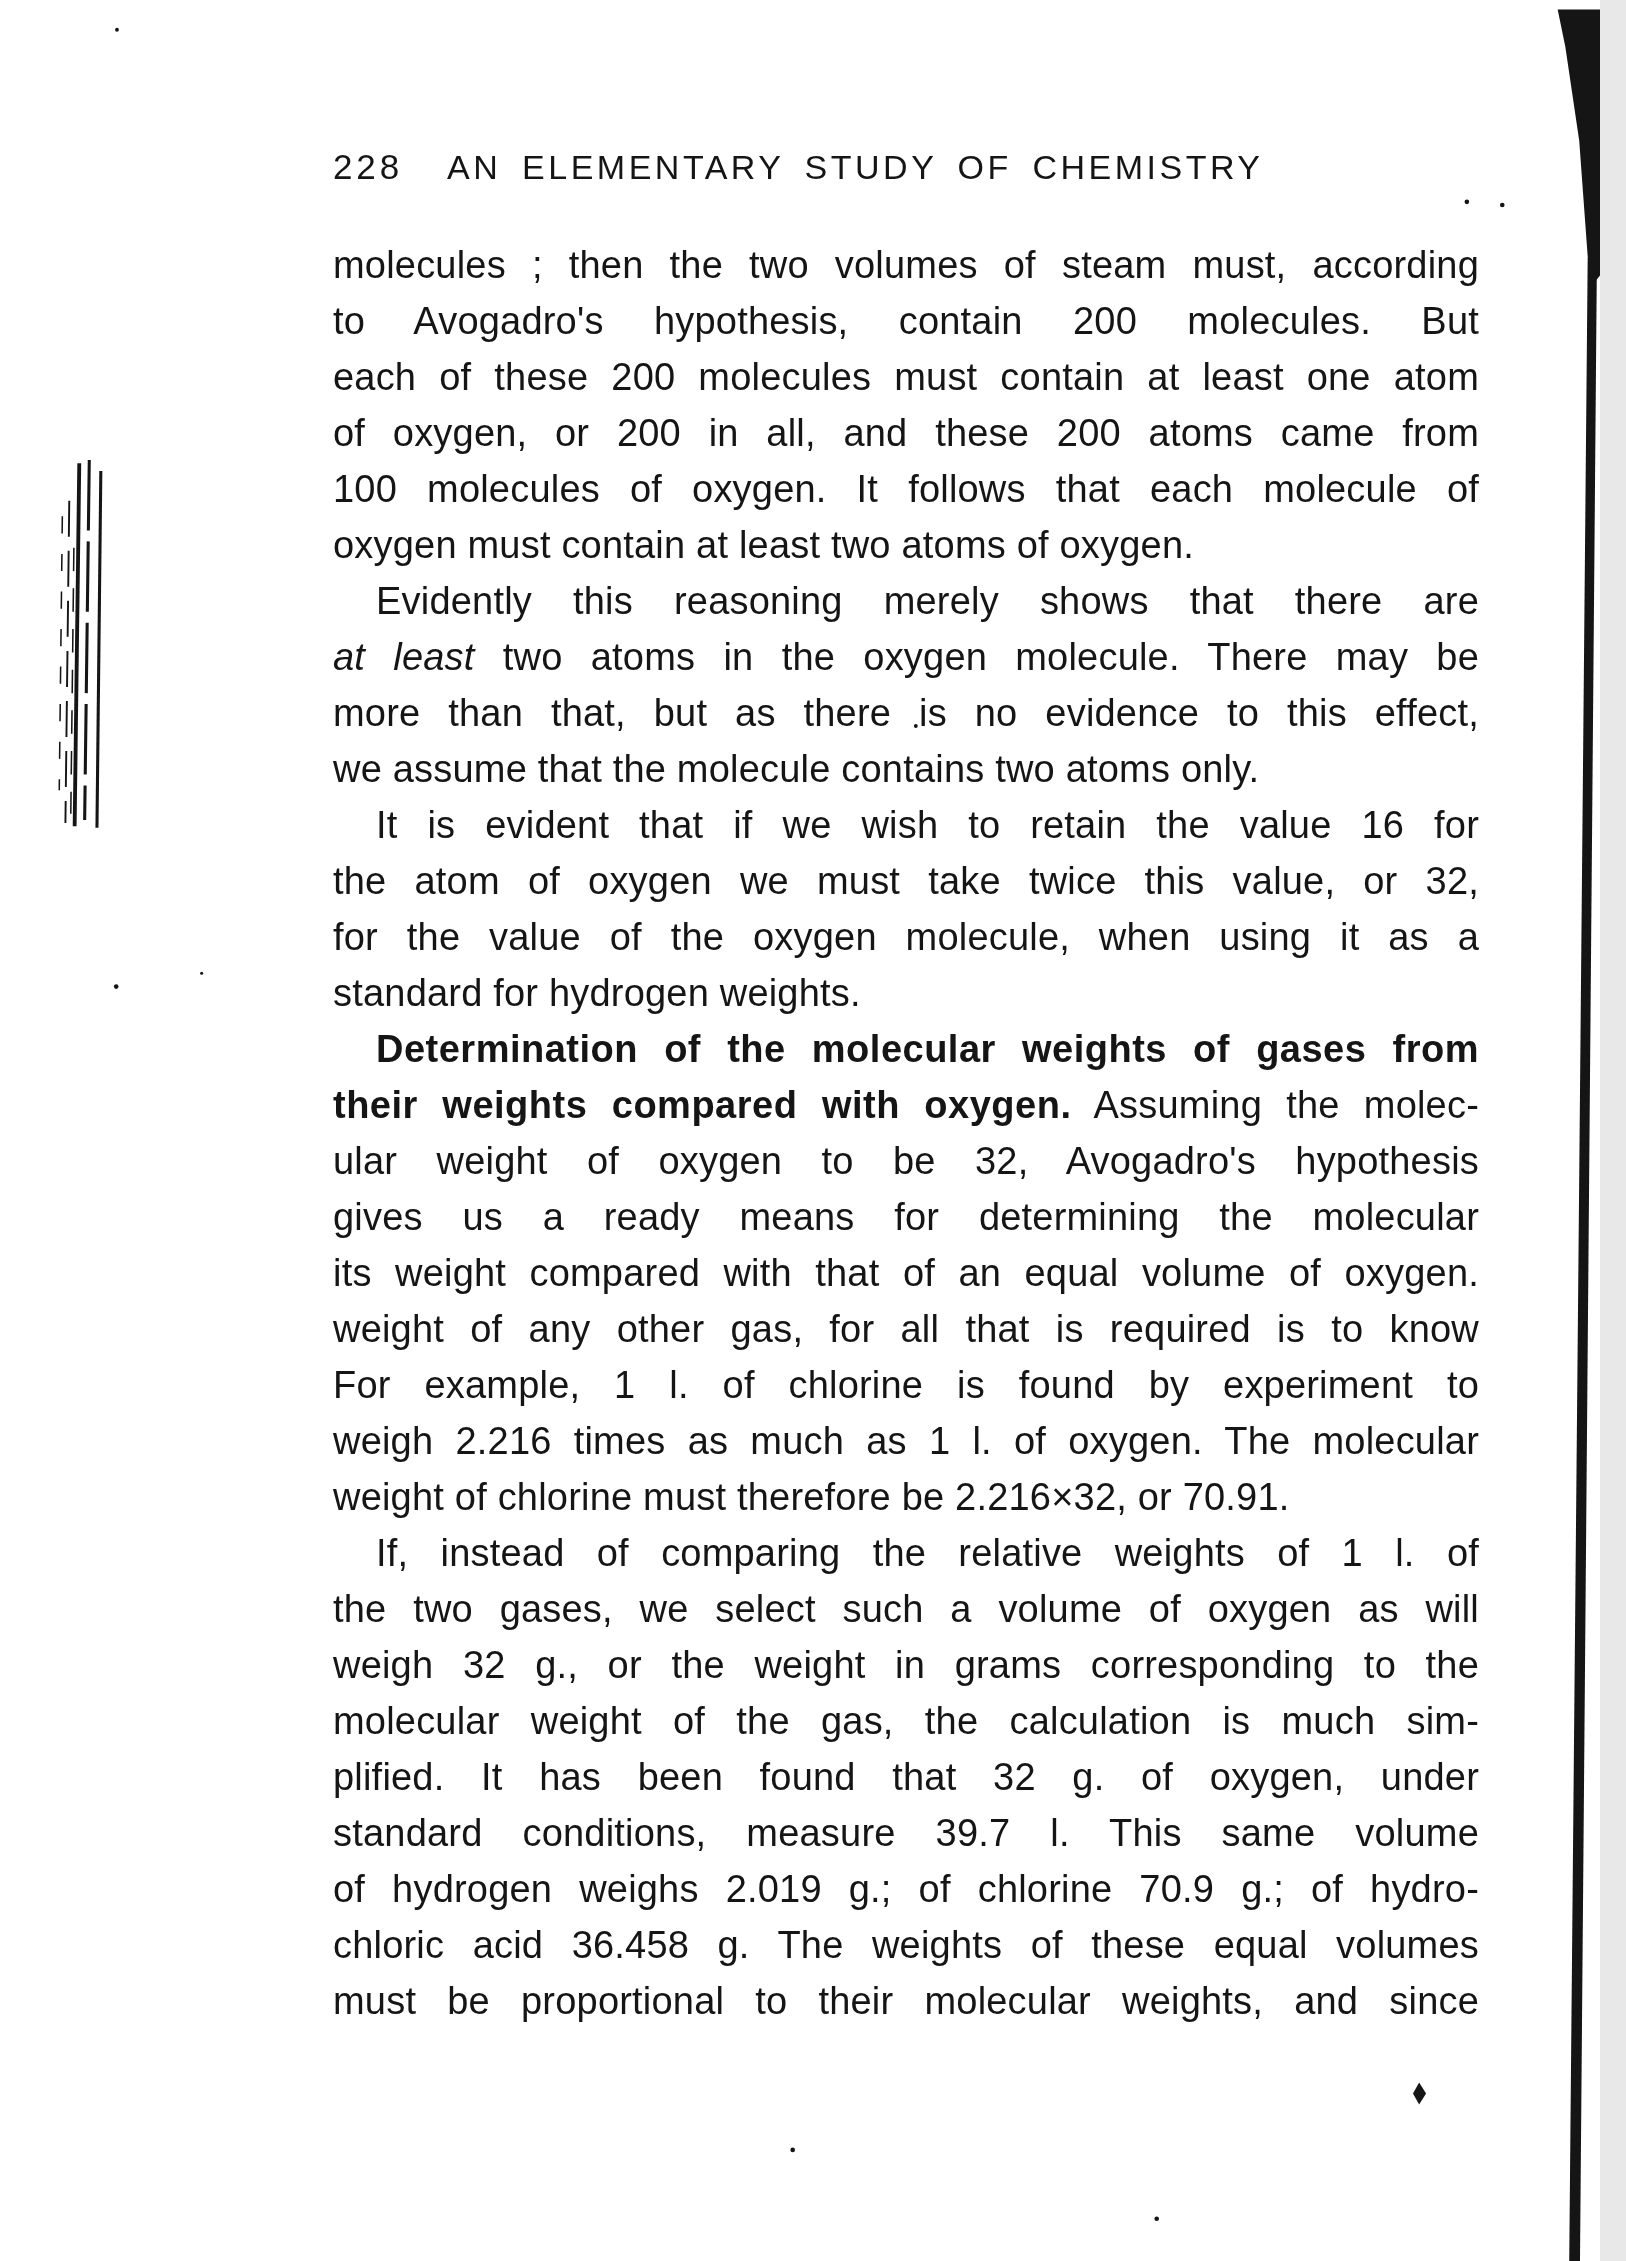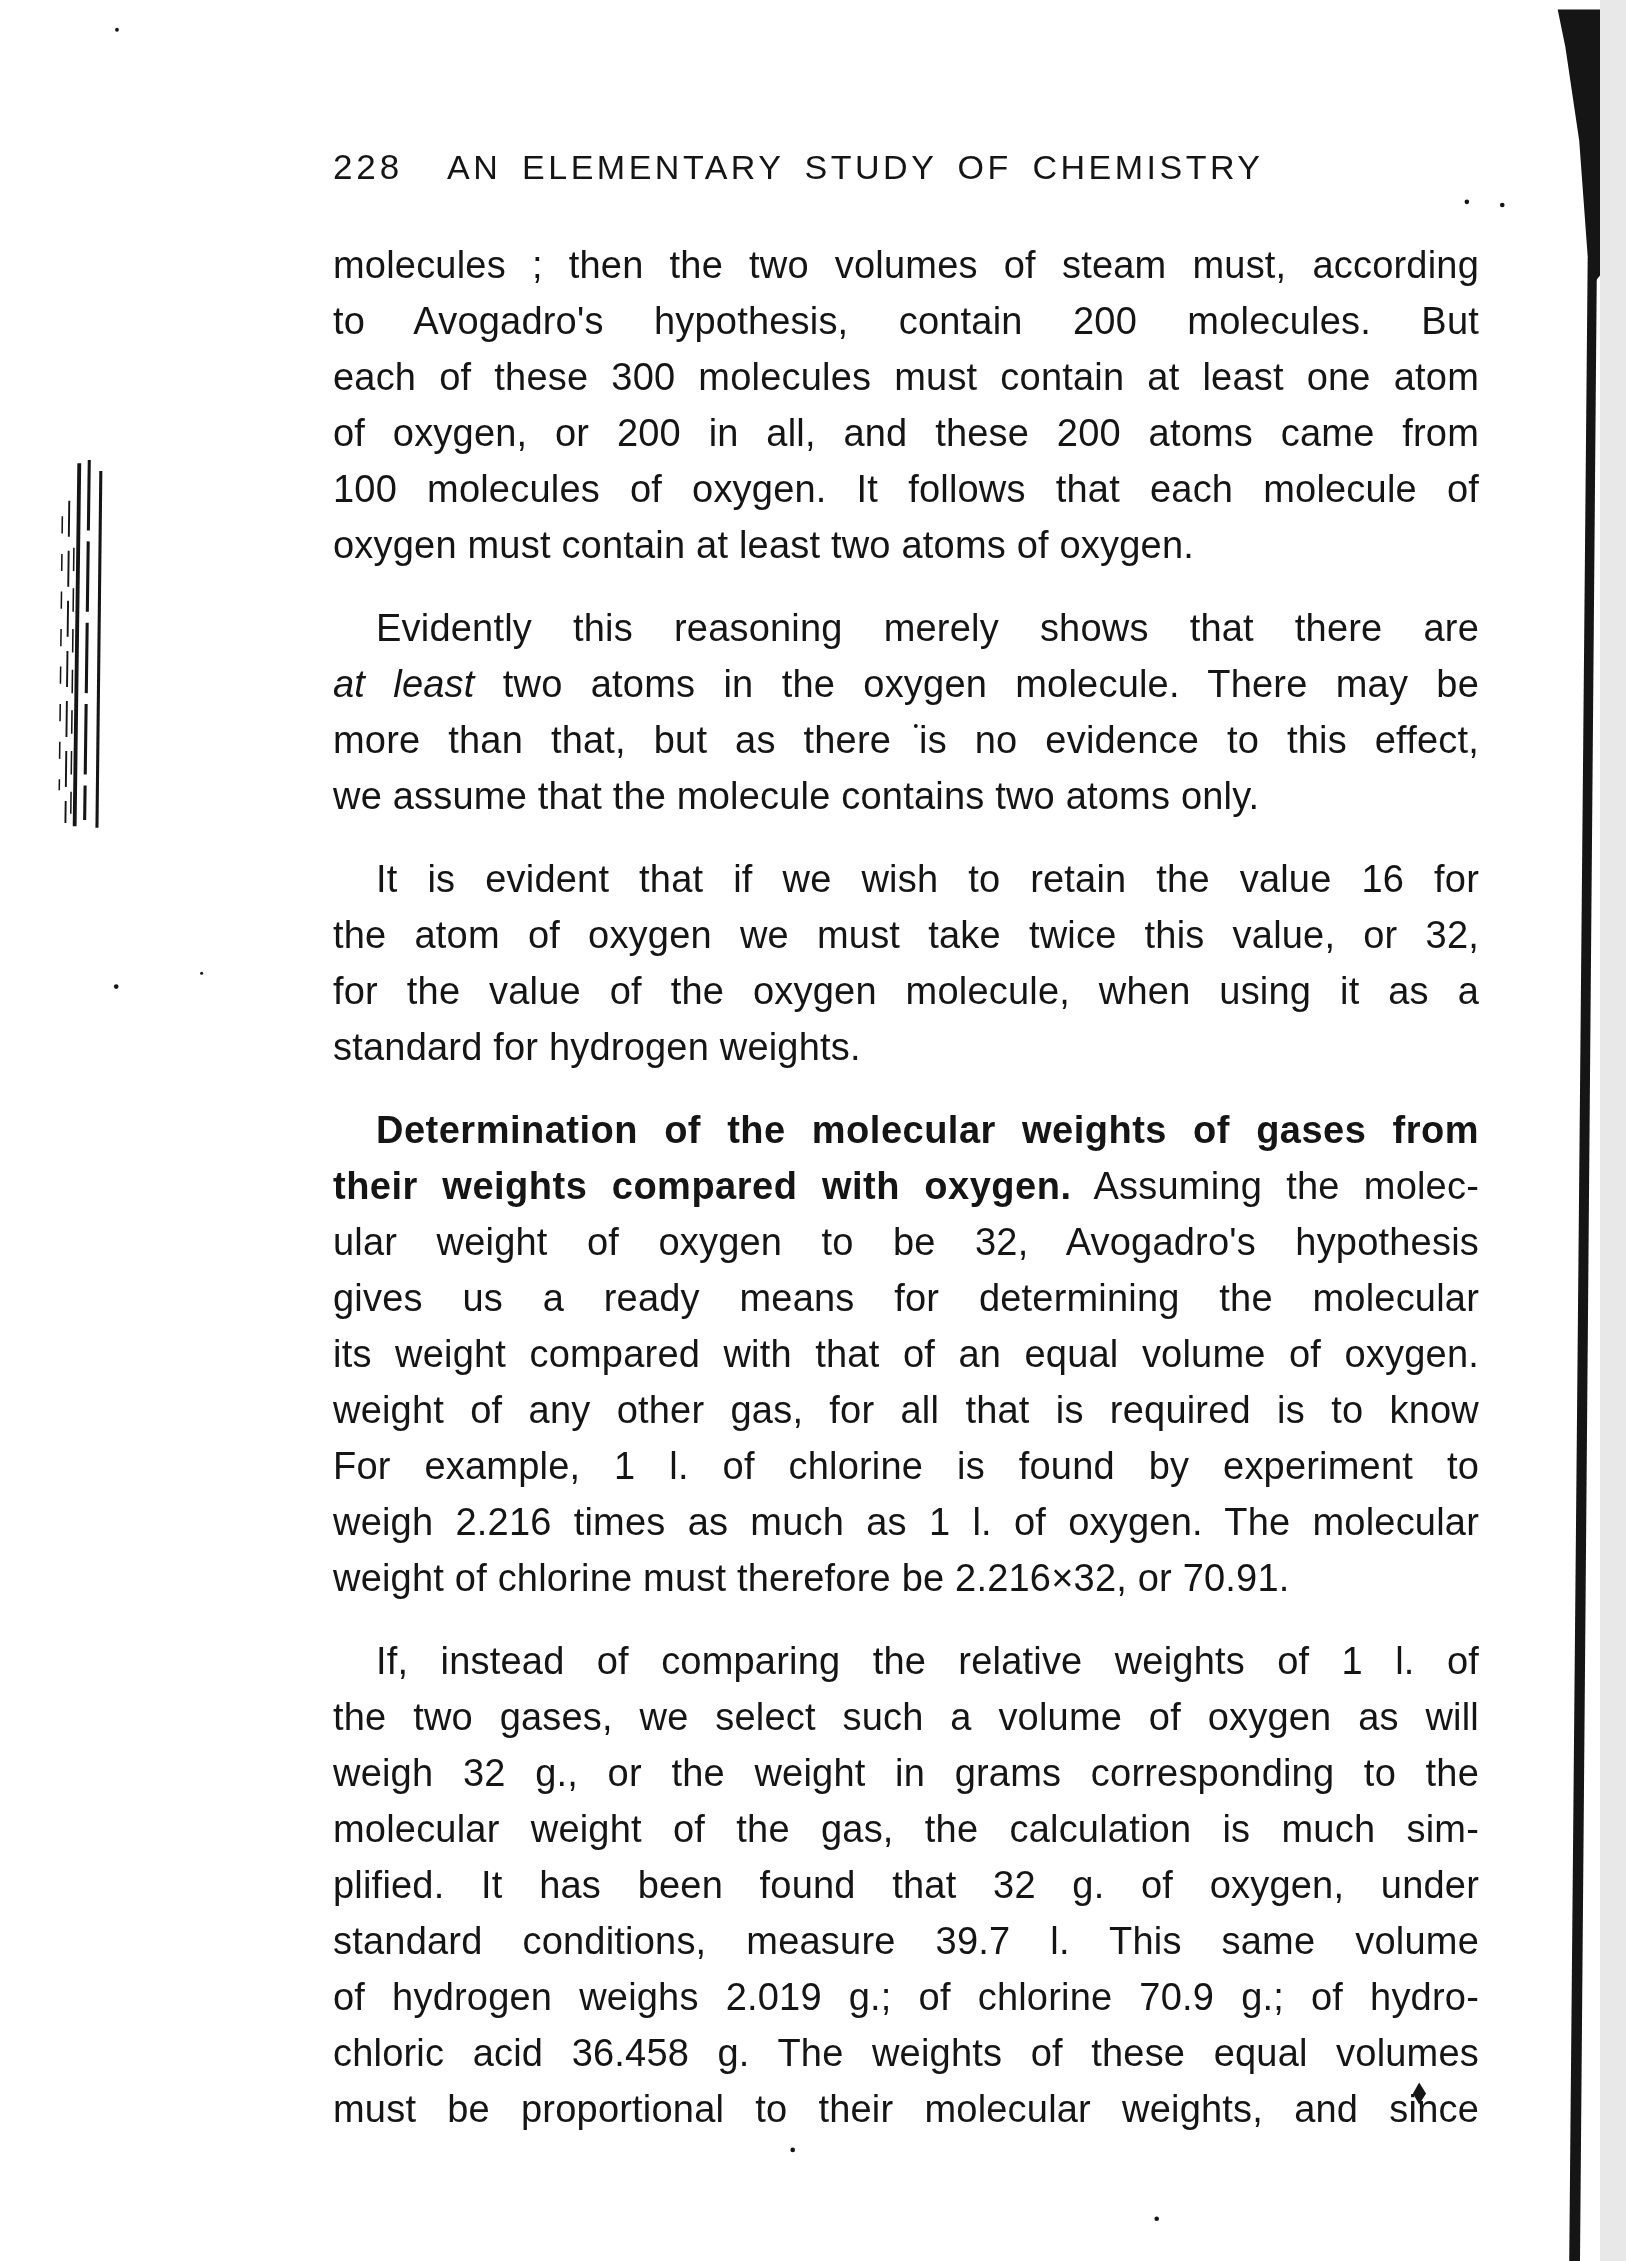--- a/index.html
+++ b/index.html
@@ -43,21 +43,21 @@
   .line{
     text-align:justify;
     text-align-last:justify;
     height:56px;
     overflow:hidden;
   }
   .line.last{
     text-align:left;
     text-align-last:left;
   }
-  .line.indent{ text-indent:43px;margin-top:27px; }
+  .line.indent{ text-indent:43px; }
   .it{ font-style:italic; }
   .bd{ font-weight:bold; letter-spacing:0.5px; }
   
   #scan-artifacts{
     position:absolute;inset:0;
     width:100%;height:100%;
     color:var(--ink);
     pointer-events:none;
   }
 </style>
@@ -67,21 +67,21 @@
 <div id="book-page">
 
   <div id="page-header">
     <span id="page-number">228</span>
     <span id="running-title">AN ELEMENTARY STUDY OF CHEMISTRY</span>
   </div>
 
   <div id="text-block">
       <div class="line"><span>molecules ; then the two volumes of steam must, according</span></div>
       <div class="line"><span>to Avogadro's hypothesis, contain 200 molecules.  But</span></div>
-      <div class="line"><span>each of these 300 molecules must contain at least one atom</span></div>
+      <div class="line"><span>each of these 200 molecules must contain at least one atom</span></div>
       <div class="line"><span>of oxygen, or 200 in all, and these 200 atoms came from</span></div>
       <div class="line"><span>100 molecules of oxygen.  It follows that each molecule of</span></div>
       <div class="line last"><span>oxygen must contain at least two atoms of oxygen.</span></div>
       <div class="line indent"><span>Evidently this reasoning merely shows that there are</span></div>
       <div class="line"><span class="it">at least</span><span> two atoms in the oxygen molecule.  There may be</span></div>
       <div class="line"><span>more than that, but as there is no evidence to this effect,</span></div>
       <div class="line last"><span>we assume that the molecule contains two atoms only.</span></div>
       <div class="line indent"><span>It is evident that if we wish to retain the value 16 for</span></div>
       <div class="line"><span>the atom of oxygen we must take twice this value, or 32,</span></div>
       <div class="line"><span>for the value of the oxygen molecule, when using it as a</span></div>

